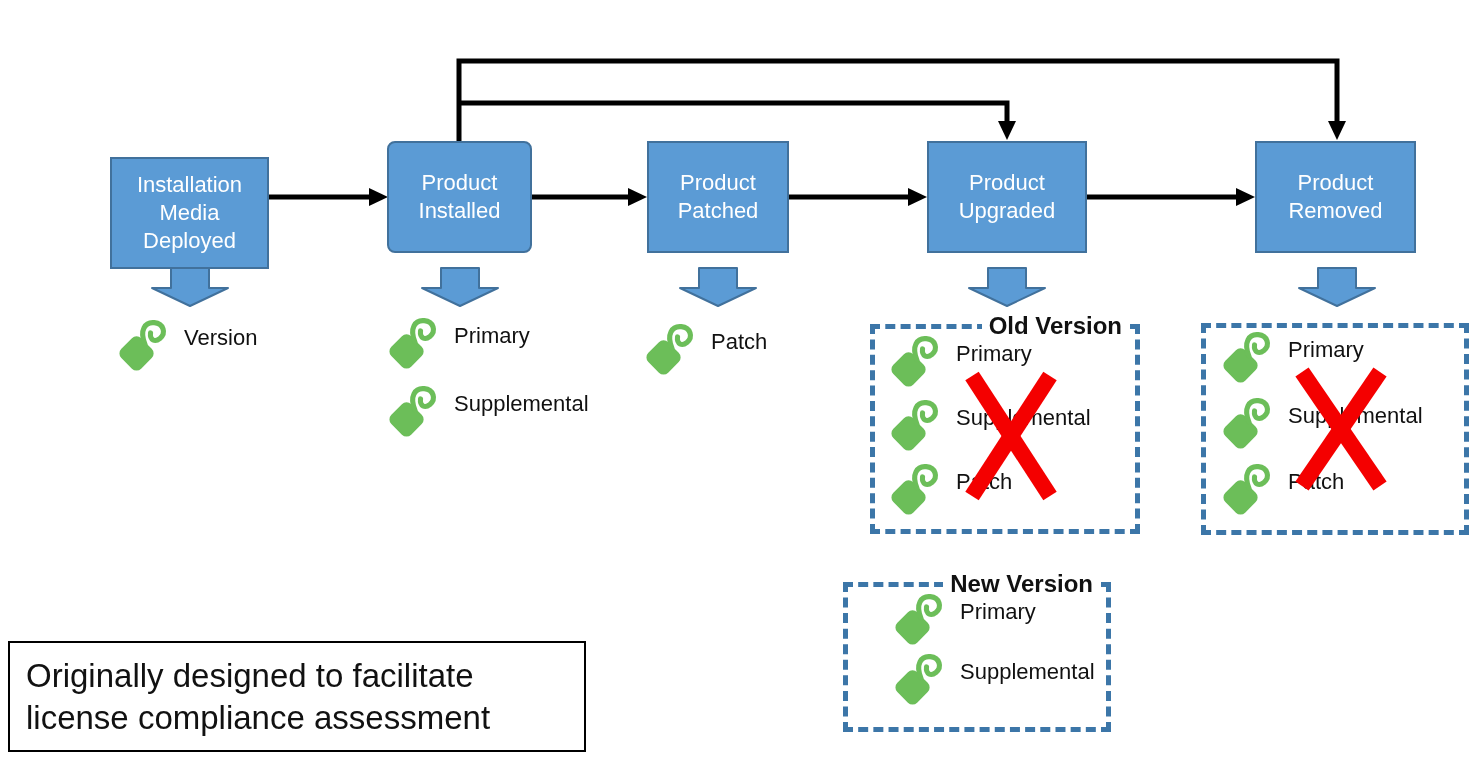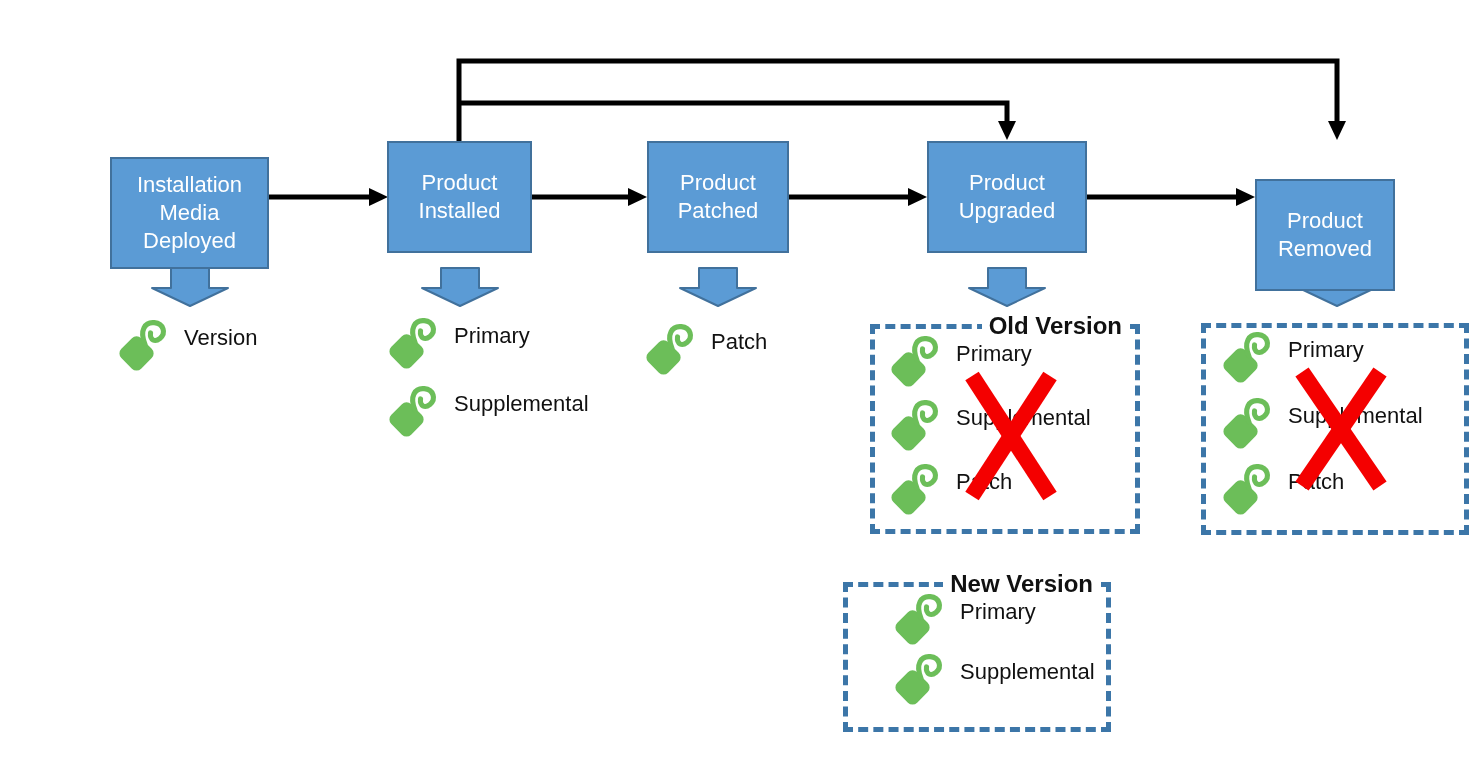--- a/index.html
+++ b/index.html
@@ -90,30 +90,30 @@
       <polygon class="block-arrow" points="988,268 1026,268 1026,288 1045,288 1007,306 969,288 988,288"></polygon>
     </g>
     <g>
       <polygon class="block-arrow" points="1318,268 1356,268 1356,288 1375,288 1337,306 1299,288 1318,288"></polygon>
     </g>
   </svg>
 
   <div class="node" style="left:110px;top:141px;width:159px;height:112px;margin-top:16px;">
     <span>Installation Media Deployed</span>
   </div>
-  <div class="node" style="left:387px;top:141px;width:145px;height:112px;">
+  <div class="node" style="left:387px;top:141px;width:145px;height:112px;border-radius:8px;">
     <span>Product Installed</span>
   </div>
   <div class="node" style="left:927px;top:141px;width:160px;height:112px;">
     <span>Product Upgraded</span>
   </div>
   <div class="node" style="left:647px;top:141px;width:142px;height:112px;">
     <span>Product Patched</span>
   </div>
-  <div class="node" style="left:1255px;top:141px;width:140px;height:112px;margin-top:38px;">
+  <div class="node" style="left:1255px;top:141px;width:161px;height:112px;">
     <span>Product Removed</span>
   </div>
 
   <div class="tag-row" style="left:116px;top:318px;">
     <svg class="tag-svg" viewBox="0 0 60 60">
         <use href="#tag-shape"></use>
       </svg>
     <span class="tag-label">Version</span>
   </div>
   <div class="tag-row" style="left:386px;top:316px;">
@@ -194,14 +194,17 @@
       </svg>
     <span class="tag-label">Primary</span>
   </div>
   <div class="tag-row" style="left:892px;top:652px;">
     <svg class="tag-svg" viewBox="0 0 60 60">
         <use href="#tag-shape"></use>
       </svg>
     <span class="tag-label">Supplemental</span>
   </div>
 
+  <div class="note-box">
+    <span>Originally designed to facilitate license compliance assessment</span>
+  </div>
 
 </div>
 
 </body></html>

